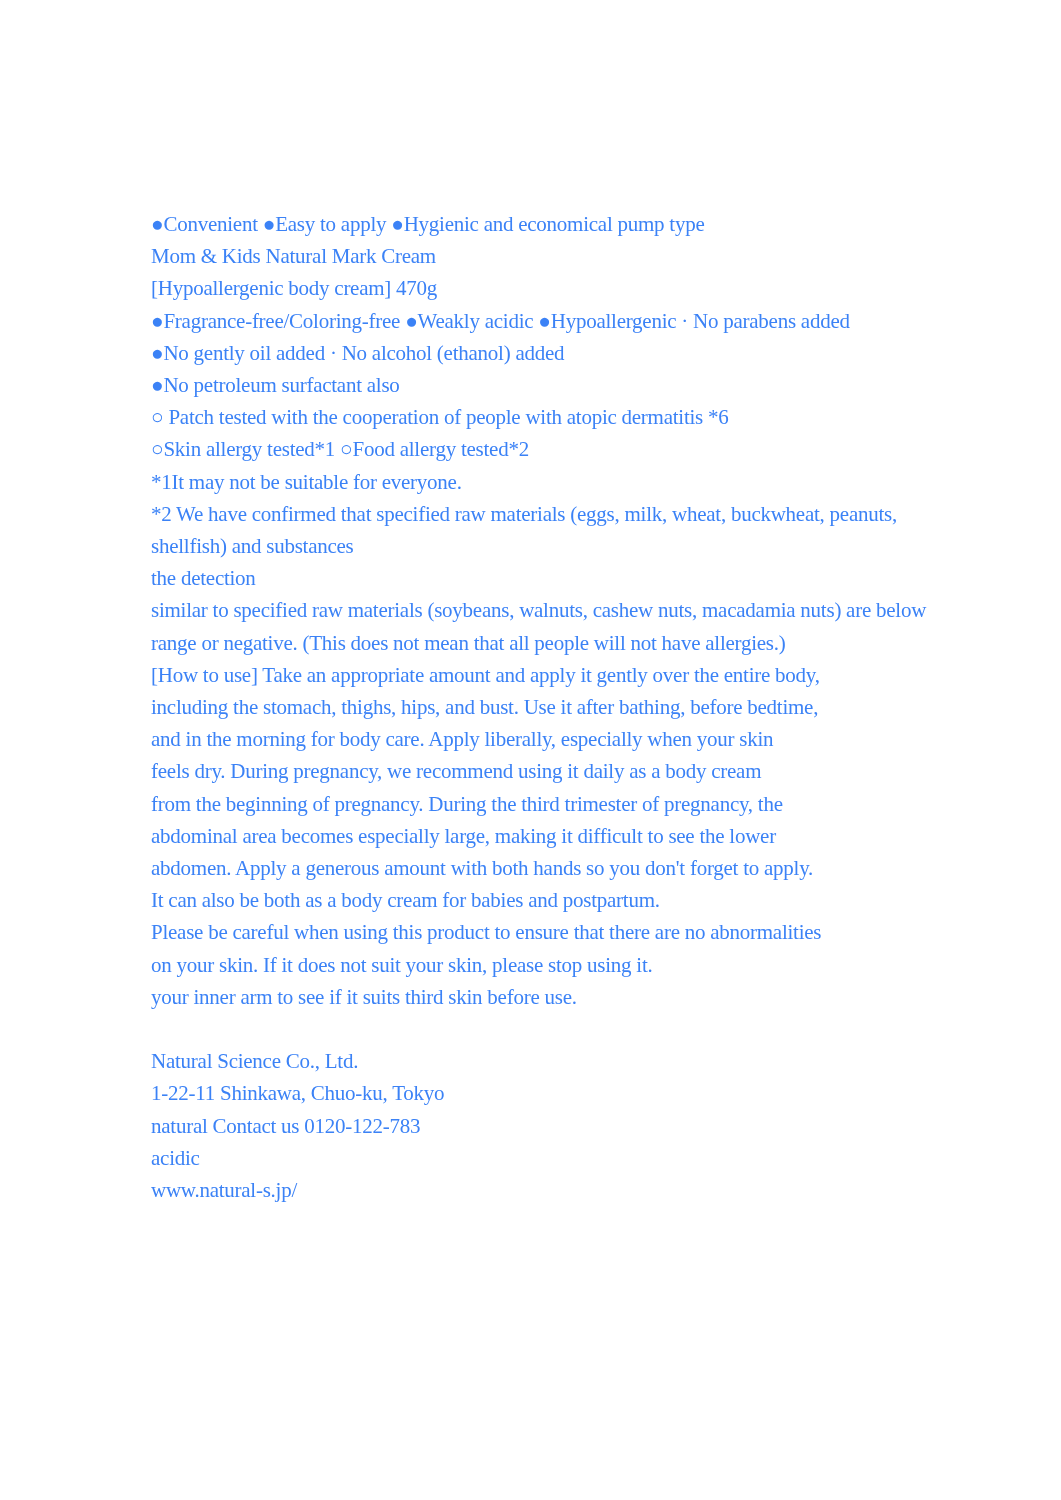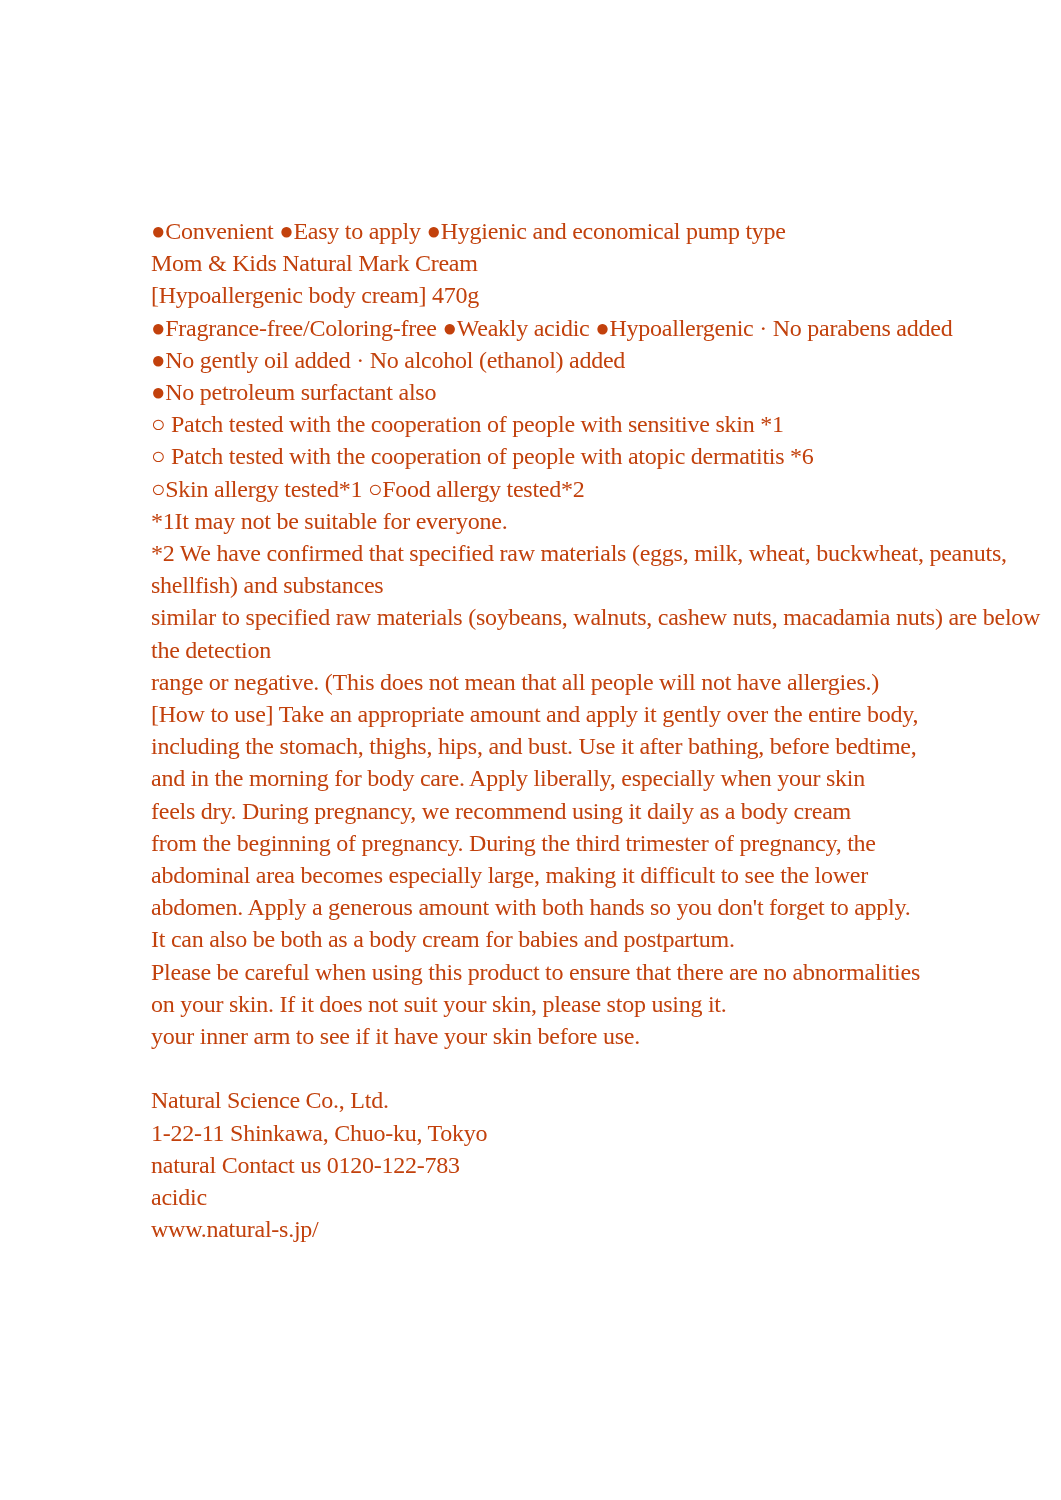--- a/index.html
+++ b/index.html
@@ -11,63 +11,61 @@
     position: relative;
     width: 1061px;
     height: 1500px;
     background: #ffffff;
     box-sizing: border-box;
     padding: 208px 60px 0 151px;
     overflow: hidden;
   }
   .doc {
     font-family: "Liberation Serif", "DejaVu Serif", serif;
-    font-size: 24px;
-    color: #c2410c;
+    font-size: 21px;
+    color: #3b82f6;
     letter-spacing: -0.25px;
-    margin-top: 7px;
   }
   .doc .line {
     line-height: 32.2px;
     min-height: 32.2px;
     white-space: pre;
     font-weight: 400;
   }
 </style>
 </head>
 <body>
 
 <div class="page">
   <div class="doc">
       <div class="line">●Convenient ●Easy to apply ●Hygienic and economical pump type</div>
       <div class="line">Mom &amp; Kids Natural Mark Cream</div>
       <div class="line">[Hypoallergenic body cream] 470g</div>
       <div class="line">●Fragrance-free/Coloring-free ●Weakly acidic ●Hypoallergenic · No parabens added</div>
       <div class="line">●No gently oil added · No alcohol (ethanol) added</div>
       <div class="line">●No petroleum surfactant also</div>
-      <div class="line">○ Patch tested with the cooperation of people with sensitive skin *1</div>
       <div class="line">○ Patch tested with the cooperation of people with atopic dermatitis *6</div>
       <div class="line">○Skin allergy tested*1 ○Food allergy tested*2</div>
       <div class="line">*1It may not be suitable for everyone.</div>
       <div class="line">*2 We have confirmed that specified raw materials (eggs, milk, wheat, buckwheat, peanuts,</div>
       <div class="line">shellfish) and substances</div>
+      <div class="line">the detection</div>
       <div class="line">similar to specified raw materials (soybeans, walnuts, cashew nuts, macadamia nuts) are below</div>
-      <div class="line">the detection</div>
       <div class="line">range or negative. (This does not mean that all people will not have allergies.)</div>
       <div class="line">[How to use] Take an appropriate amount and apply it gently over the entire body,</div>
       <div class="line">including the stomach, thighs, hips, and bust. Use it after bathing, before bedtime,</div>
       <div class="line">and in the morning for body care. Apply liberally, especially when your skin</div>
       <div class="line">feels dry. During pregnancy, we recommend using it daily as a body cream</div>
       <div class="line">from the beginning of pregnancy. During the third trimester of pregnancy, the</div>
       <div class="line">abdominal area becomes especially large, making it difficult to see the lower</div>
       <div class="line">abdomen. Apply a generous amount with both hands so you don't forget to apply.</div>
       <div class="line">It can also be both as a body cream for babies and postpartum.</div>
       <div class="line">Please be careful when using this product to ensure that there are no abnormalities</div>
       <div class="line">on your skin. If it does not suit your skin, please stop using it.</div>
-      <div class="line">your inner arm to see if it have your skin before use.</div>
+      <div class="line">your inner arm to see if it suits third skin before use.</div>
       <div class="line"></div>
       <div class="line">Natural Science Co., Ltd.</div>
       <div class="line">1-22-11 Shinkawa, Chuo-ku, Tokyo</div>
       <div class="line">natural Contact us 0120-122-783</div>
       <div class="line">acidic</div>
       <div class="line">www.natural-s.jp/</div>
     </div>
 </div>
 
 </body></html>

